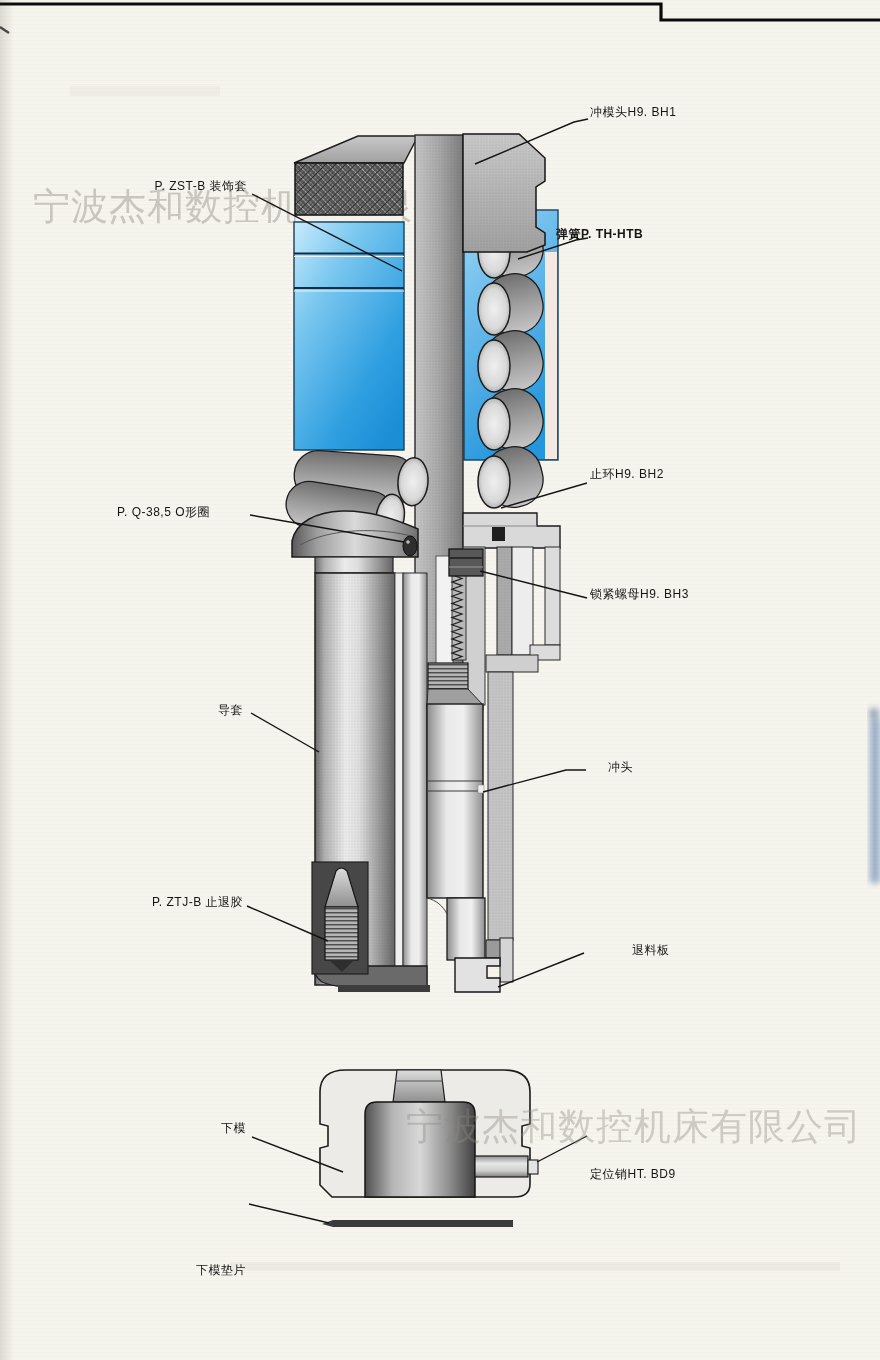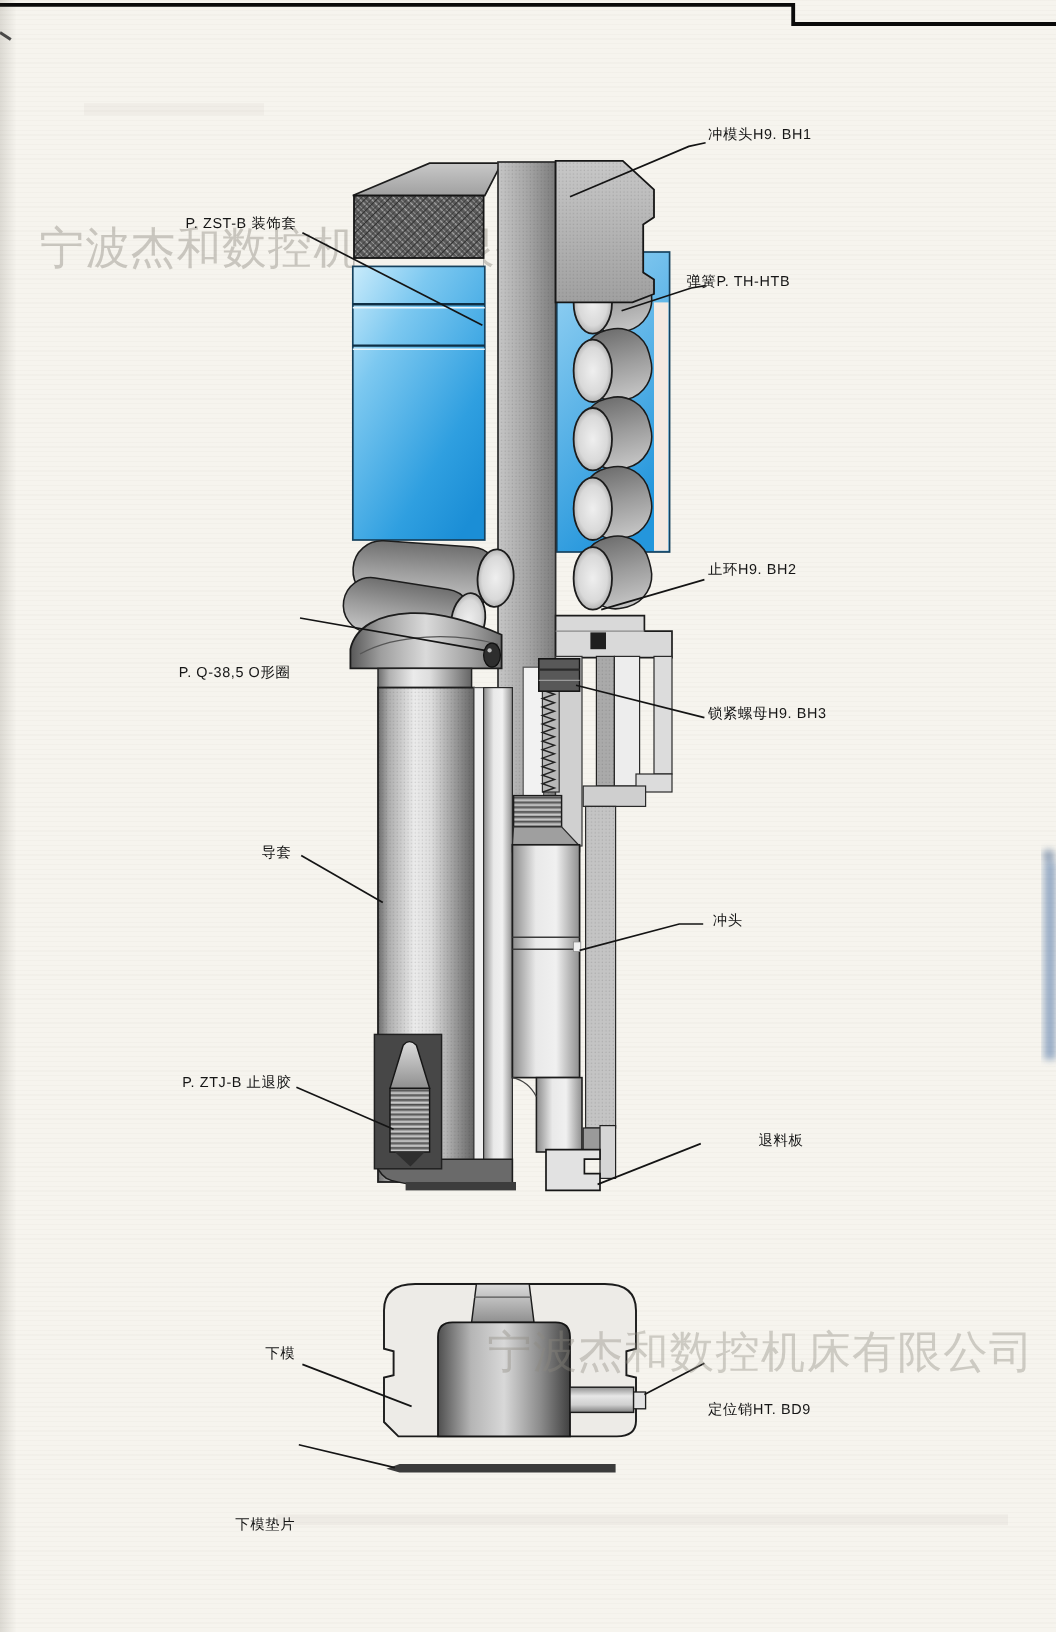--- a/index.html
+++ b/index.html
@@ -294,28 +294,28 @@
 
     <g filter="url(#blur3)" opacity=".55">
       <rect x="870" y="718" width="10" height="165" fill="#4e73a6"></rect>
       <circle cx="874" cy="713" r="5" fill="#3c5c88"></circle>
     </g>
   </svg>
 
   <div id="wm-bottom" class="wm">宁波杰和数控机床有限公司</div>
 
   <div class="lbl left" style="right:633px;top:180px;">P. ZST-B 装饰套</div>
-  <div class="lbl left" style="right:638px;top:506px;margin-top:48px;">P. Q-38,5 O形圈</div>
+  <div class="lbl left" style="right:670px;top:506px;">P. Q-38,5 O形圈</div>
   <div class="lbl left" style="right:637px;top:704px;">导套</div>
   <div class="lbl left" style="right:637px;top:896px;">P. ZTJ-B 止退胶</div>
   <div class="lbl left" style="right:634px;top:1122px;">下模</div>
   <div class="lbl left" style="right:634px;top:1248px;margin-top:16px;">下模垫片</div>
 
   <div class="lbl" style="left:590px;top:106px;">冲模头H9. BH1</div>
-  <div class="lbl" style="left:572px;top:228px;">弹簧P. TH-HTB</div>
+  <div class="lbl" style="left:556px;top:228px;font-weight:bold;">弹簧P. TH-HTB</div>
   <div class="lbl" style="left:590px;top:468px;text-align:center;">止环H9. BH2</div>
   <div class="lbl" style="left:590px;top:588px;">锁紧螺母H9. BH3</div>
-  <div class="lbl" style="left:594px;top:761px;">冲头</div>
+  <div class="lbl" style="left:608px;top:761px;">冲头</div>
   <div class="lbl" style="left:588px;top:944px;margin-left:44px;">退料板</div>
   <div class="lbl" style="left:590px;top:1168px;">定位销HT. BD9</div>
 
   <div id="edge-shade"></div>
 </div>
 
 </body></html>

